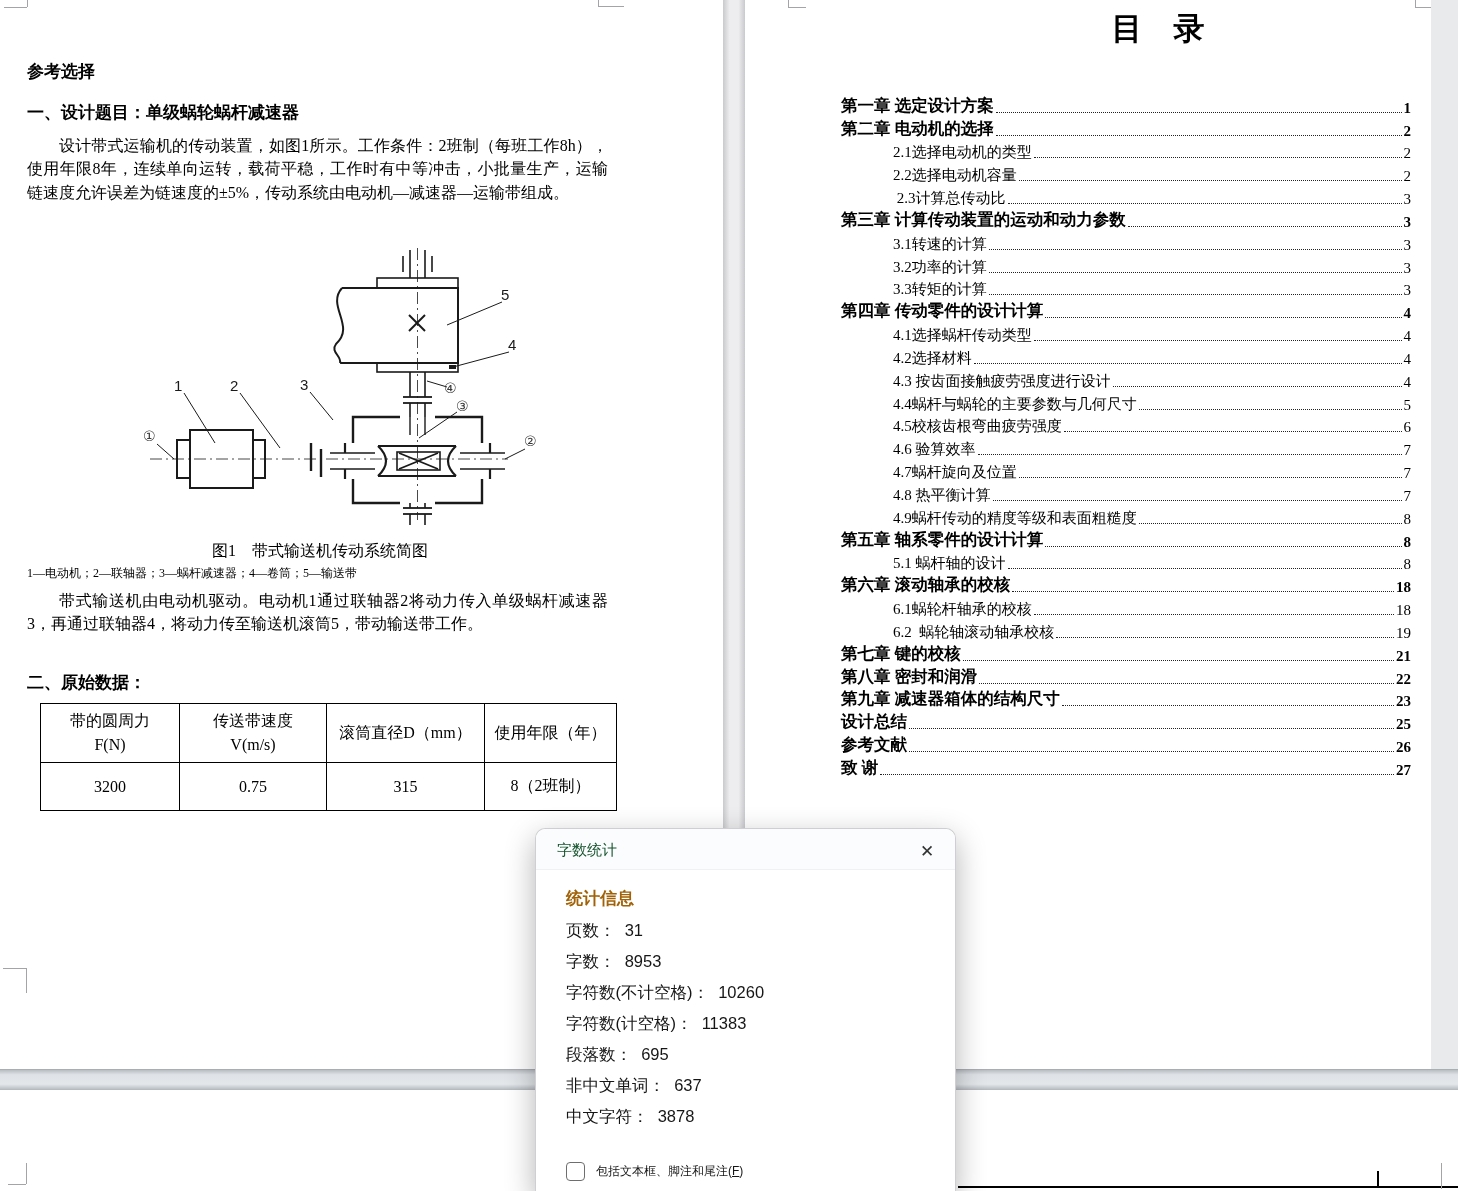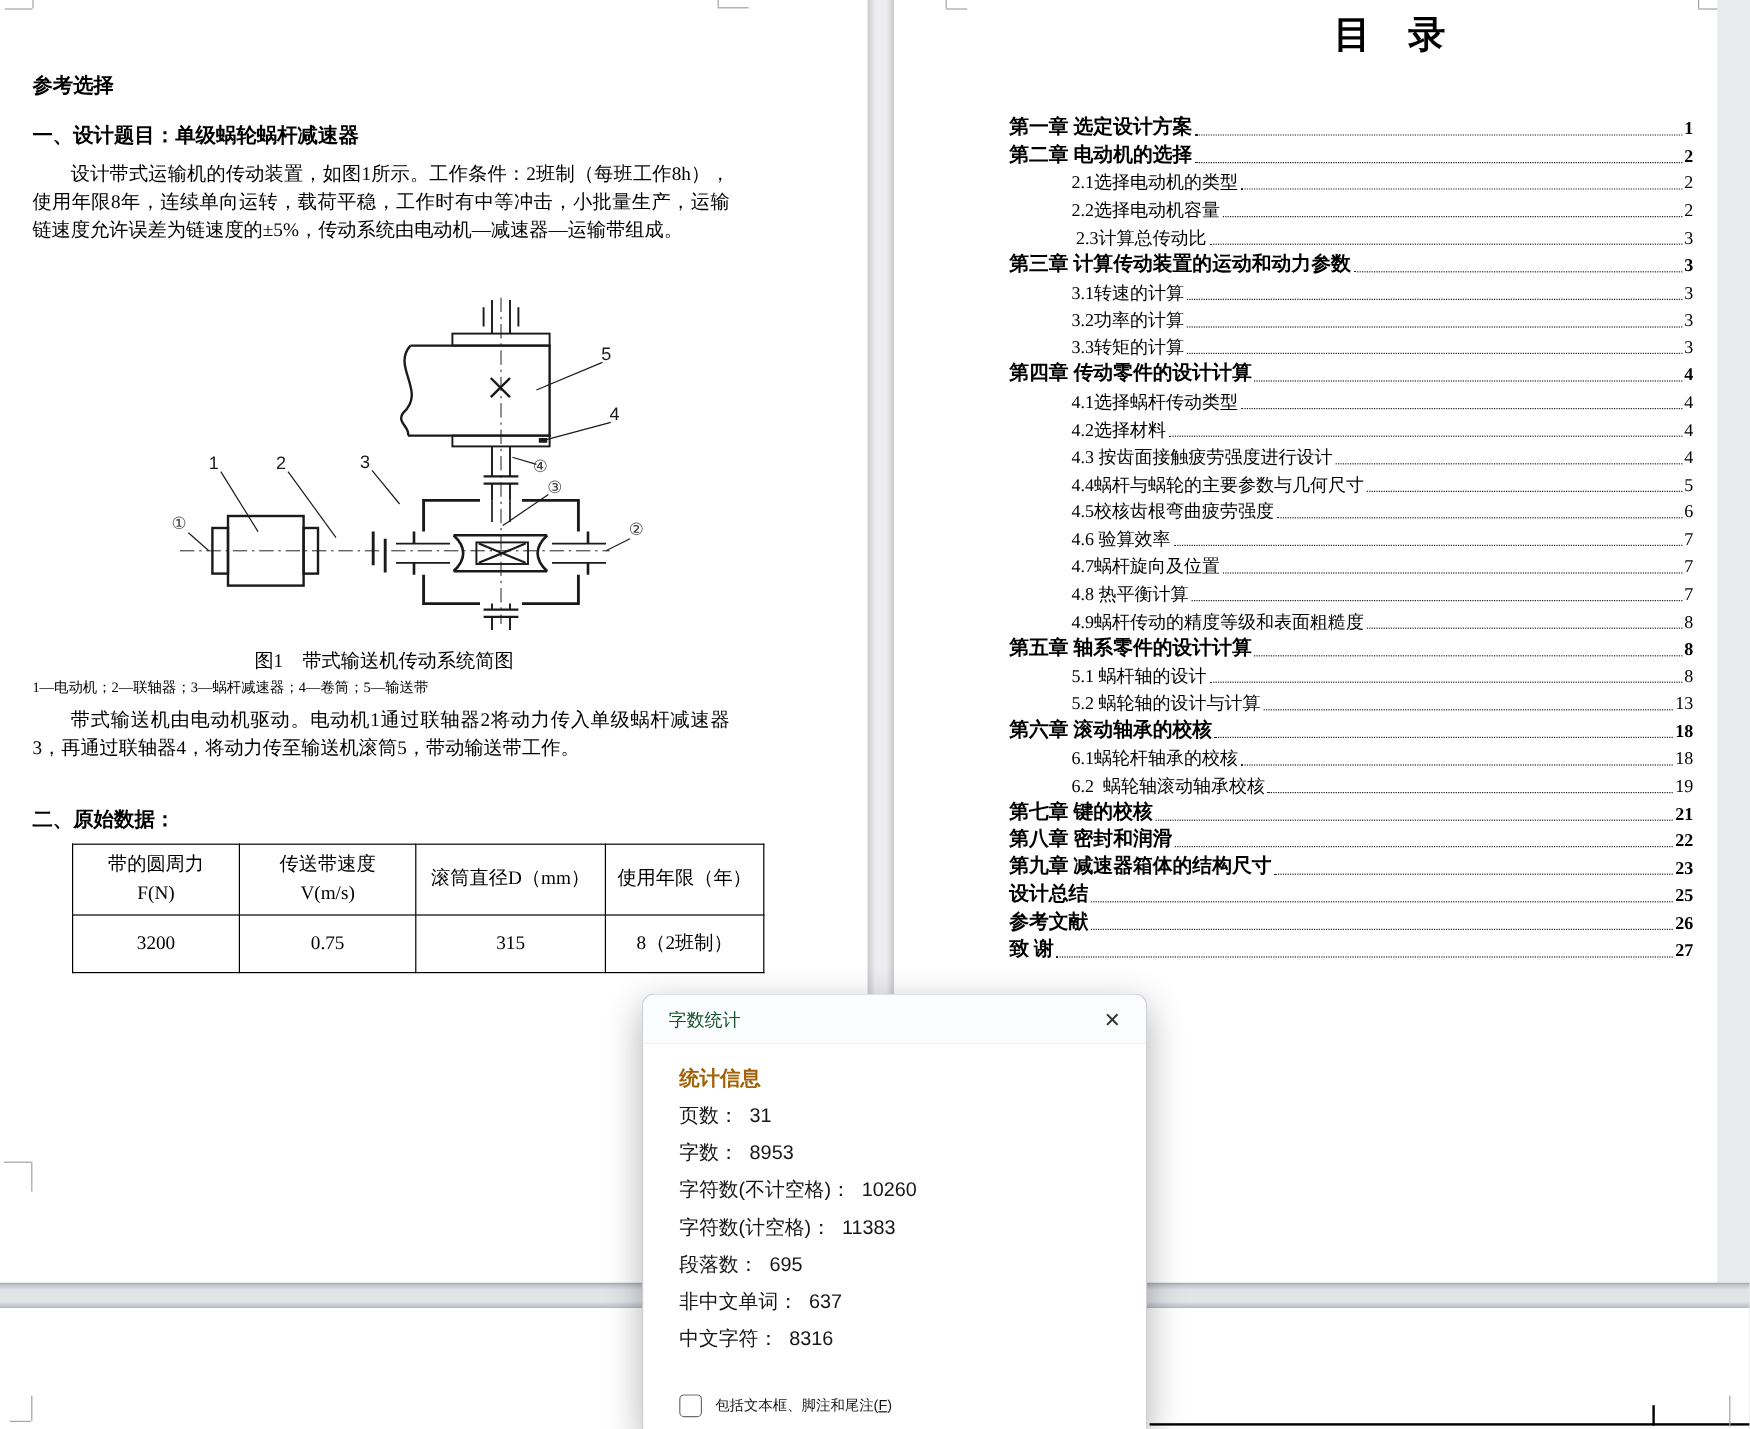--- a/index.html
+++ b/index.html
@@ -25,21 +25,21 @@
           text-align:justify;text-indent:2em;}
   #para1{top:134px;}
   #para2{top:589px;}
   .p-caption{position:absolute;left:30px;top:541px;width:580px;text-align:center;font-size:16px;}
   .p-legend{position:absolute;left:27px;top:565px;font-size:12px;white-space:pre;}
   .p-h2{position:absolute;left:27px;top:671px;font-size:17px;font-weight:bold;}
   .fig-svg{position:absolute;left:120px;top:240px;}
   .fig-svg text{font-family:"Liberation Sans","DejaVu Sans",sans-serif;font-size:15px;fill:#1a1a1a;}
   .fig-svg text.circ{font-size:14px;fill:#3a3a3a;}
   
-  .data-table{position:absolute;left:40px;top:703px;border-collapse:collapse;margin-left:20px;}
+  .data-table{position:absolute;left:40px;top:703px;border-collapse:collapse;}
   .data-table th,.data-table td{border:1.5px solid #000;text-align:center;vertical-align:middle;
       font-size:16px;font-weight:normal;padding:0;}
   .data-table th{height:58px;line-height:24px;}
   .data-table td{height:47px;}
   
   .toc-title{position:absolute;left:300px;top:8px;width:280px;text-align:center;
              font-size:31px;font-weight:bold;}
   .toc{position:absolute;left:123px;top:94px;width:570px;}
   .toc-row{display:flex;align-items:flex-end;height:22.83px;font-size:15px;}
   .toc-row.bold{font-weight:bold;font-size:16.5px;}
@@ -306,25 +306,20 @@
         <div class="toc-row bold">
     <span class="toc-label">第五章 轴系零件的设计计算</span>
     <span class="toc-dots"></span>
     <span class="toc-page">8</span>
   </div>
         <div class="toc-row lvl1">
     <span class="toc-label">5.1 蜗杆轴的设计</span>
     <span class="toc-dots"></span>
     <span class="toc-page">8</span>
   </div>
-        <div class="toc-row lvl1">
-    <span class="toc-label">5.2 蜗轮轴的设计与计算</span>
-    <span class="toc-dots"></span>
-    <span class="toc-page">13</span>
-  </div>
         <div class="toc-row bold">
     <span class="toc-label">第六章 滚动轴承的校核</span>
     <span class="toc-dots"></span>
     <span class="toc-page">18</span>
   </div>
         <div class="toc-row lvl1">
     <span class="toc-label">6.1蜗轮杆轴承的校核</span>
     <span class="toc-dots"></span>
     <span class="toc-page">18</span>
   </div>
@@ -388,21 +383,21 @@
     <div class="dlg-title">字数统计</div>
     <div class="dlg-close">✕</div>
     <div class="dlg-sec">统计信息</div>
     <div class="dlg-stats" id="stats-list">
         <div class="stat-row"><span>页数：  </span><span>31</span></div>
         <div class="stat-row"><span>字数：  </span><span>8953</span></div>
         <div class="stat-row"><span>字符数(不计空格)：  </span><span>10260</span></div>
         <div class="stat-row"><span>字符数(计空格)：  </span><span>11383</span></div>
         <div class="stat-row"><span>段落数：  </span><span>695</span></div>
         <div class="stat-row"><span>非中文单词：  </span><span>637</span></div>
-        <div class="stat-row"><span>中文字符：  </span><span>8316</span></div>
+        <div class="stat-row"><span>中文字符：  </span><span>3878</span></div>
       </div>
     <div class="dlg-check">
       <span class="cbox"></span>
       <span class="clabel"><span>包括文本框、脚注和尾注(</span><span class="ckey">F</span><span>)</span></span>
     </div>
   </div>
 
 </div>
 
 </body></html>

